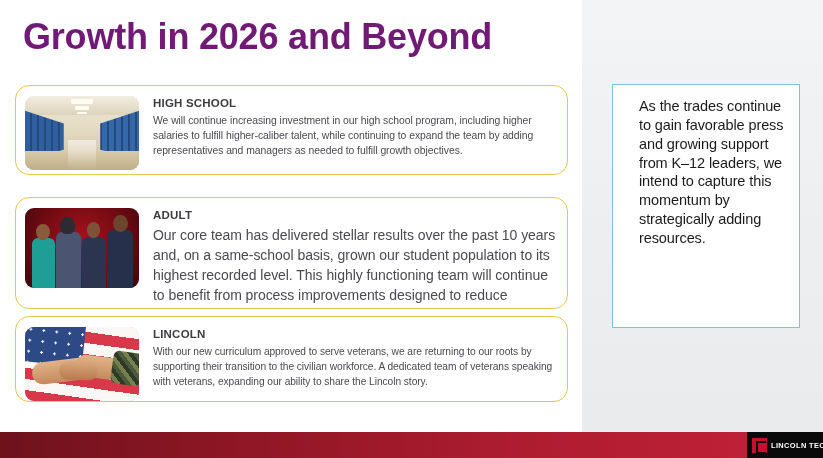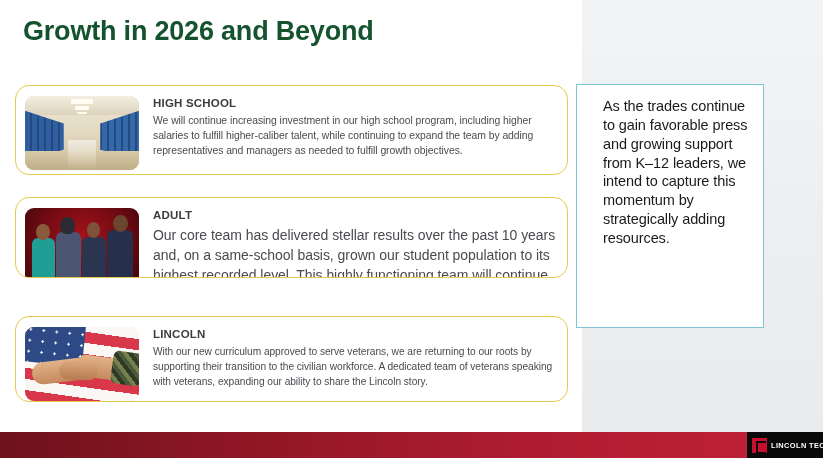--- a/index.html
+++ b/index.html
@@ -32,42 +32,42 @@
     width: 241px;
     height: 432px;
     background: linear-gradient(180deg, #f3f4f6 0%, #eceef0 55%, #e9ebed 100%);
   }
 
   
   .page-title {
     position: absolute;
     left: 23px;
     top: 16px;
-    font-size: 27px;
+    font-size: 36px;
     font-weight: 700;
-    color: #14532d;
+    color: #701a75;
     letter-spacing: -0.2px;
     white-space: nowrap;
   }
 
   
   .card {
     position: absolute;
     left: 15px;
     width: 553px;
     background: #ffffff;
     border: 1.6px solid #e8c84a;
     border-radius: 14px;
     display: flex;
     align-items: flex-start;
     padding: 8px 10px 8px 9px;
     overflow: hidden;
   }
   .card-1 { top: 85px;  height: 90px; }
-  .card-2 { top: 197px; height: 81px; }
+  .card-2 { top: 197px; height: 112px; }
   .card-3 { top: 316px; height: 86px; }
 
   .thumb {
     flex: 0 0 auto;
     width: 114px;
     height: 74px;
     border-radius: 9px;
     overflow: hidden;
     position: relative;
     background: #cfd6dd;
@@ -198,21 +198,21 @@
   .art-flag .knuckles {
     position: absolute; left: 30%; top: 46%; width: 34%; height: 26%;
     background: linear-gradient(180deg, #d9a87c 0%, #b87a4e 100%);
     border-radius: 14px;
     transform: rotate(2deg);
   }
 
   
   .quote-box {
     position: absolute;
-    left: 576px;
+    left: 612px;
     top: 84px;
     width: 188px;
     height: 244px;
     background: #ffffff;
     border: 1.4px solid #7fc5d8;
     padding: 12px 12px 18px 26px;
   }
   .quote-text {
     font-size: 14.5px;
     line-height: 1.30;

